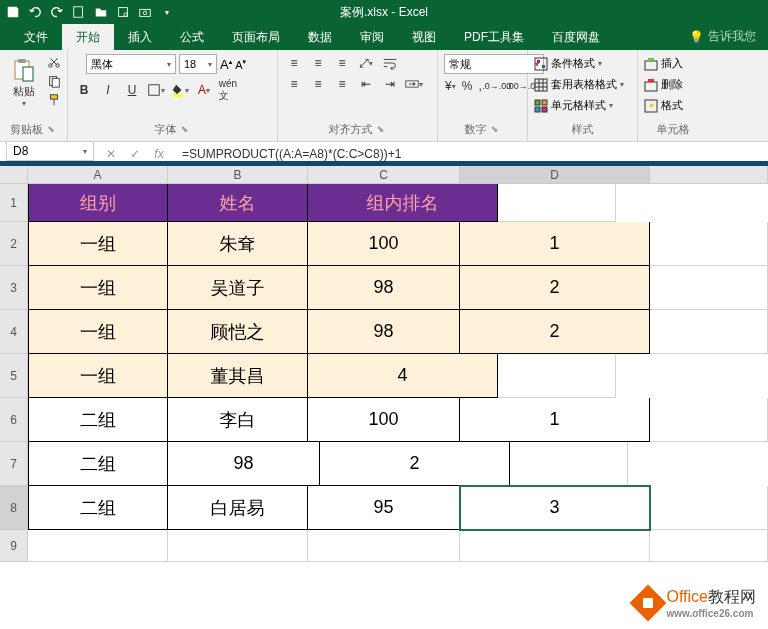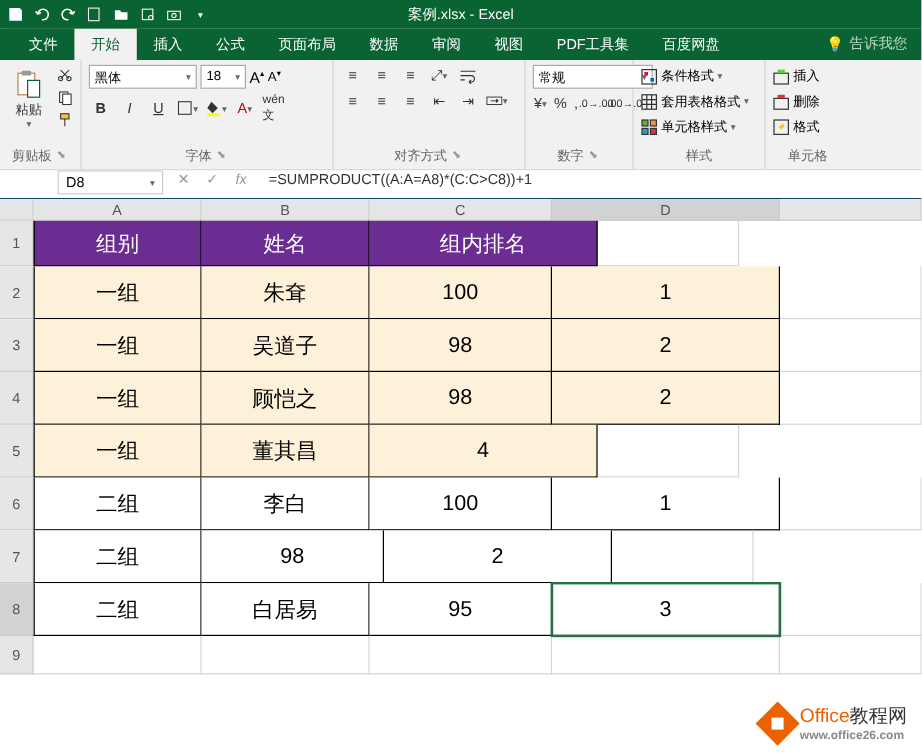--- a/index.html
+++ b/index.html
@@ -20,48 +20,48 @@
     
     .ribbon { height: 92px; background: #f1f1f1; border-bottom: 1px solid #d4d4d4; display: flex; }
     .group { border-right: 1px solid #d4d4d4; padding: 4px 6px 2px; display: flex; flex-direction: column; justify-content: space-between; }
     .group-content { display: flex; gap: 4px; align-items: flex-start; }
     .group-label { text-align: center; font-size: 11px; color: #666; padding: 2px 0; display: flex; justify-content: center; align-items: center; gap: 2px; }
     .big-btn { display: flex; flex-direction: column; align-items: center; justify-content: center; padding: 2px 4px; cursor: pointer; }
     .big-btn .icon-lg { width: 28px; height: 28px; display: flex; align-items: center; justify-content: center; }
     .big-btn .lbl { font-size: 11px; color: #333; }
     .mini-col { display: flex; flex-direction: column; gap: 3px; }
     .mini-col .ic { width: 16px; height: 16px; cursor: pointer; display: flex; align-items: center; justify-content: center; font-size: 11px; }
-    .font-row { display: flex; gap: 3px; align-items: center; margin-bottom: 4px; }
+    .font-row { display: flex; gap: 3px; align-items: center; margin-bottom: 4px; margin-left: 12px; }
     .font-name { width: 90px; height: 20px; border: 1px solid #ababab; background: #fff; font-size: 11px; padding: 0 4px; display: flex; align-items: center; justify-content: space-between; }
     .font-size { width: 38px; height: 20px; border: 1px solid #ababab; background: #fff; font-size: 11px; padding: 0 4px; display: flex; align-items: center; justify-content: space-between; }
     .btn-row { display: flex; gap: 4px; align-items: center; }
     .btn-row .ic { width: 20px; height: 18px; display: flex; align-items: center; justify-content: center; font-size: 12px; cursor: pointer; color: #333; border: 1px solid transparent; }
     .sel-box { height: 20px; border: 1px solid #ababab; background: #fff; font-size: 11px; padding: 0 4px; display: flex; align-items: center; justify-content: space-between; gap: 6px; }
     .style-item { font-size: 11px; display: flex; align-items: center; gap: 3px; cursor: pointer; padding: 2px 0; white-space: nowrap; }
     .dlg-launcher { width: 12px; height: 12px; font-size: 9px; color: #999; cursor: pointer; }
     
     
-    .formula-bar { height: 24px; background: #fff; border-bottom: 1px solid #0c4a6e; display: flex; align-items: flex-start; padding-left: 42px; }
+    .formula-bar { height: 24px; background: #fff; border-bottom: 5px solid #0c4a6e; display: flex; align-items: flex-end; }
     .name-box { width: 88px; height: 20px; border: 1px solid #ccc; margin-left: 6px; font-size: 12px; padding: 0 6px; display: flex; align-items: center; justify-content: space-between; background: #fff; }
     .fb-btns { display: flex; gap: 10px; padding: 0 10px; align-items: center; }
     .fb-btns .ic { cursor: pointer; color: #999; font-size: 12px; width: 14px; text-align: center; }
     .fb-input { flex: 1; font-size: 12px; padding: 0 6px; color: #333; }
     
     
     .sheet-area { position: relative; background: #fff; }
     .col-headers { height: 18px; display: flex; background: #e6e6e6; }
     .corner { width: 28px; border-right: 1px solid #ccc; border-bottom: 1px solid #ccc; background: #e6e6e6; }
     .ch { border-right: 1px solid #ccc; border-bottom: 1px solid #ccc; text-align: center; font-size: 12px; color: #555; line-height: 18px; background: #e6e6e6; }
     .ch.sel { background: #d2d2d2; }
     .row { display: flex; }
     .rh { width: 28px; border-right: 1px solid #ccc; border-bottom: 1px solid #ccc; text-align: center; font-size: 12px; color: #555; background: #e6e6e6; display: flex; align-items: center; justify-content: center; }
     .rh.sel { background: #d2d2d2; }
     .cell { border-right: 1px solid #000; border-bottom: 1px solid #000; display: flex; align-items: center; justify-content: center; font-size: 18px; font-family: "SimHei", sans-serif; }
     .cell.empty { border-right: 1px solid #d4d4d4; border-bottom: 1px solid #d4d4d4; }
-    .hdr-cell { background: #6b2d91; color: #ffffff; }
+    .hdr-cell { background: #6b2d91; color: #fca5a5; }
     .beige { background: #fdf2d9; color: #000; }
     .white-cell { background: #fff; color: #000; }
     .active-cell { outline: 2px solid #227447; outline-offset: -1px; position: relative; z-index: 2; }
     .border-left { border-left: 1px solid #000; }
     
     
     .watermark { position: absolute; right: 12px; bottom: 10px; display: flex; align-items: center; gap: 6px; }
     .wm-logo { width: 26px; height: 26px; background: #eb6100; transform: rotate(45deg); display: flex; align-items: center; justify-content: center; }
     .wm-text { display: flex; flex-direction: column; }
     .wm-title { font-size: 16px; color: #333; font-weight: 500; }

